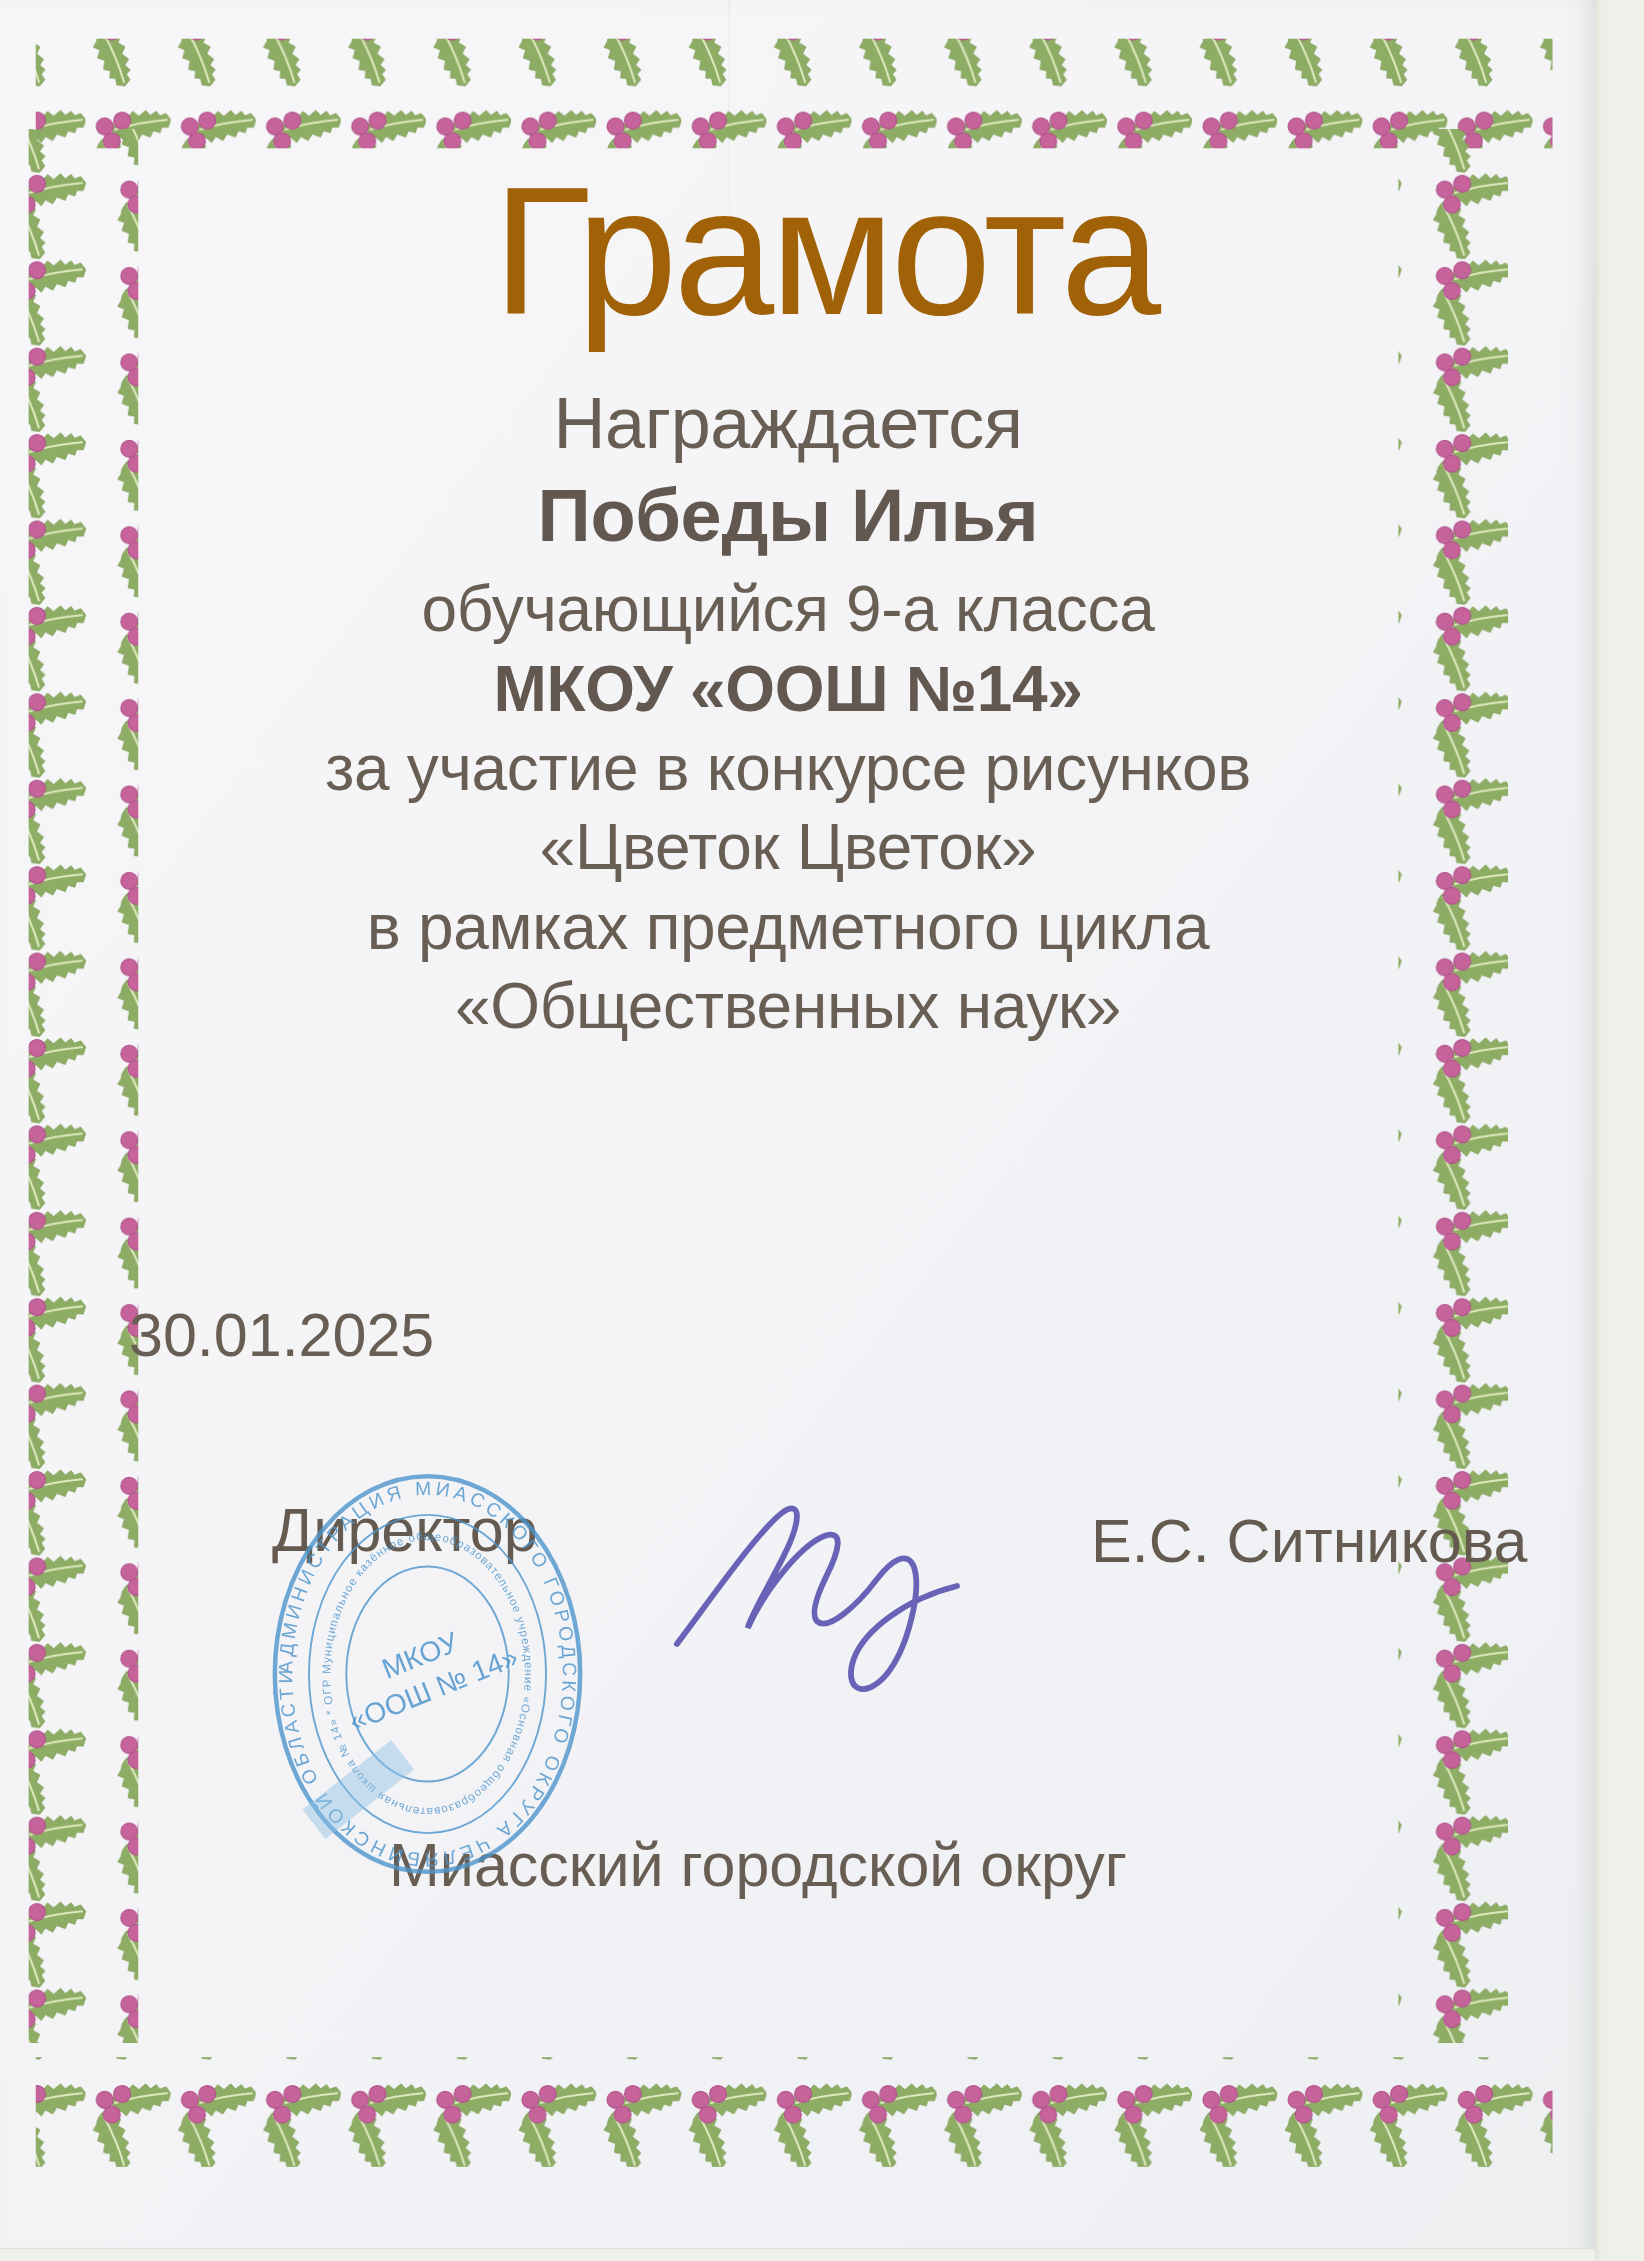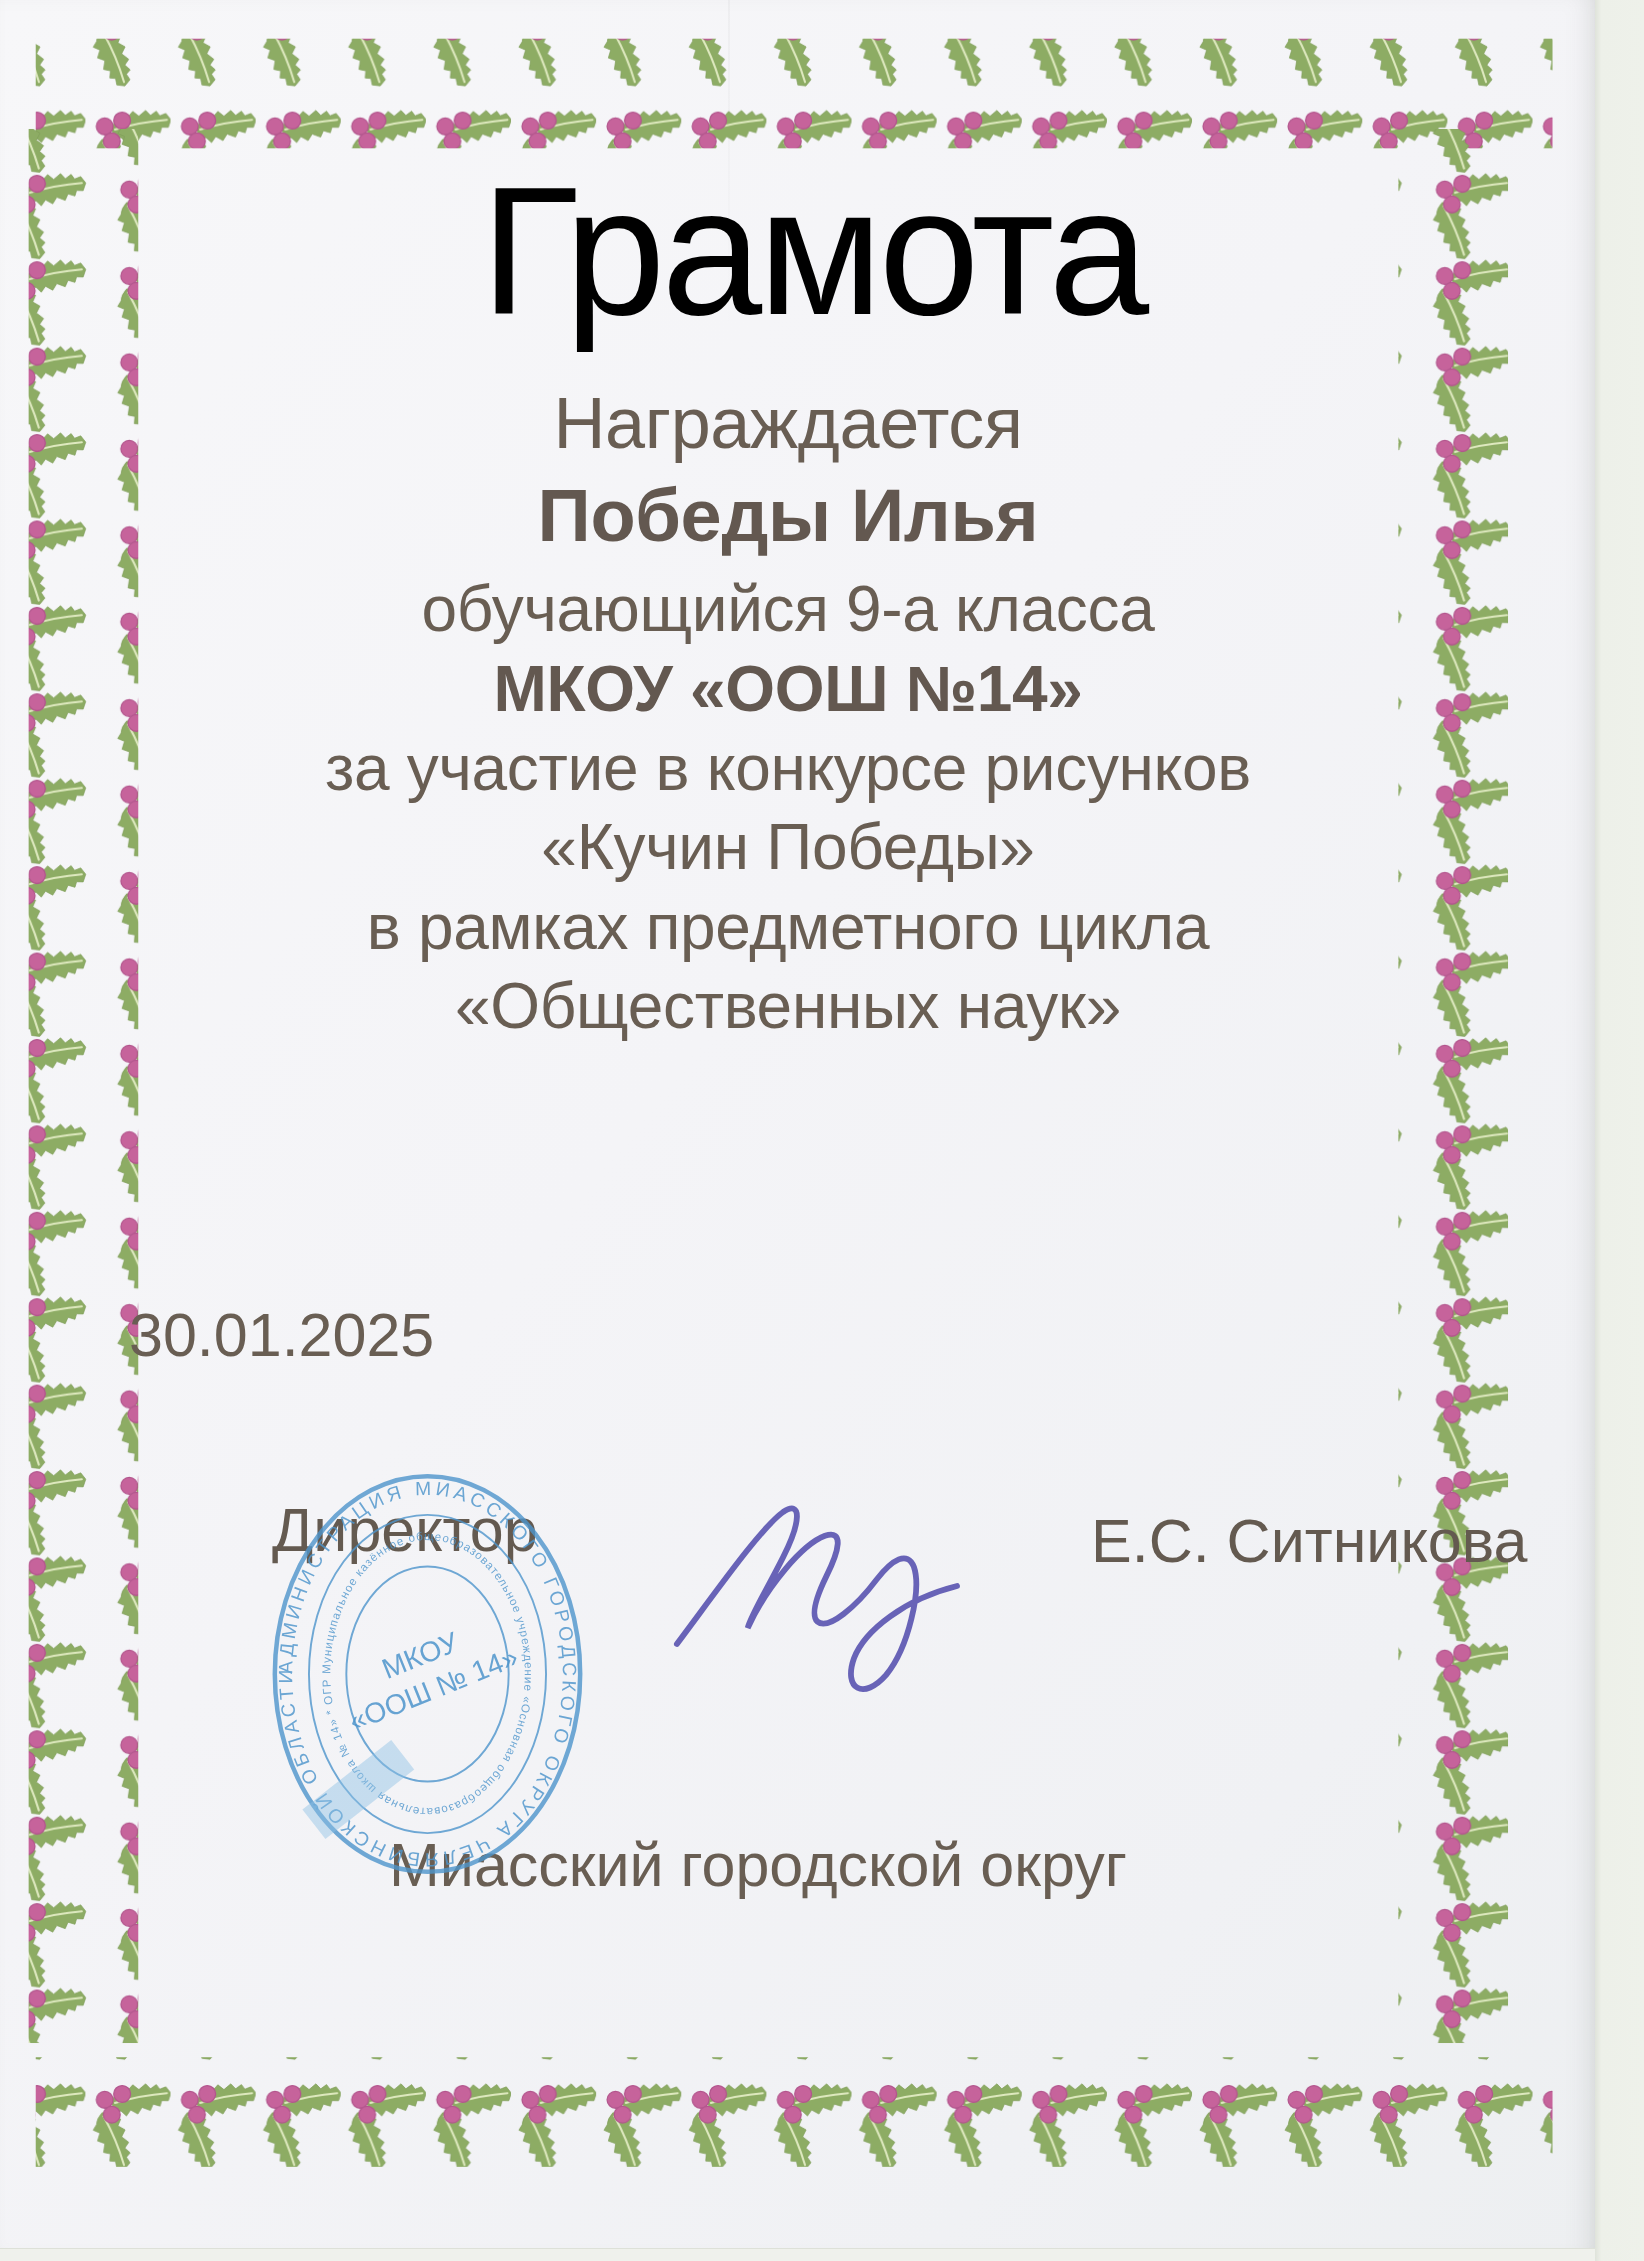--- a/index.html
+++ b/index.html
@@ -27,21 +27,21 @@
   .crease{
     position:absolute;left:728px;top:0;width:1.9px;height:335px;
     background:linear-gradient(180deg,rgba(90,90,90,.05),rgba(90,90,90,0));
   }
   .line{
     position:absolute;left:14px;width:1548px;
     text-align:center;line-height:1;letter-spacing:-0.005em;
     white-space:nowrap;
   }
   .title{
-    top:161px;left:39px;font-size:181px;color:#000000;letter-spacing:-3.9px;
+    top:161px;left:51px;font-size:181px;color:#a16207;letter-spacing:-3.9px;
   }
   .nagr   {top:387px; font-size:72px;}
   .name   {top:479px; font-size:74px;font-weight:700;color:#635850;}
   .desc   {top:577px; font-size:64px;}
   .school {top:657px;font-size:64px;font-weight:700;color:#635850;}
   .reason1{top:736px;font-size:64px;}
   .contest{top:815px;font-size:64px;}
   .reason2{top:895px;font-size:64px;}
   .subject{top:974px;font-size:64px;}
   .date{
@@ -102,21 +102,21 @@
     <rect x="44" y="200" width="170" height="2968" fill="url(#patV)"></rect>
     <rect x="2168" y="200" width="170" height="2968" fill="url(#patV)"></rect>
   </svg>
 
   <div class="line title">Грамота</div>
   <div class="line nagr">Награждается</div>
   <div class="line name">Победы Илья</div>
   <div class="line desc">обучающийся 9-а класса</div>
   <div class="line school">МКОУ «ООШ №14»</div>
   <div class="line reason1">за участие в конкурсе рисунков</div>
-  <div class="line contest">«Кучин Победы»</div>
+  <div class="line contest">«Цветок Цветок»</div>
   <div class="line reason2">в рамках предметного цикла</div>
   <div class="line subject">«Общественных наук»</div>
 
   <div class="date">30.01.2025</div>
   <div class="director">Директор</div>
   <div class="signer-name">Е.С. Ситникова</div>
   <div class="footer-line">Миасский городской округ</div>
 
   <svg class="stamp" width="335" height="426" viewBox="-260 -330 520 660" aria-hidden="true">
     <g stroke="#4e95cc" fill="none" opacity="0.8">

